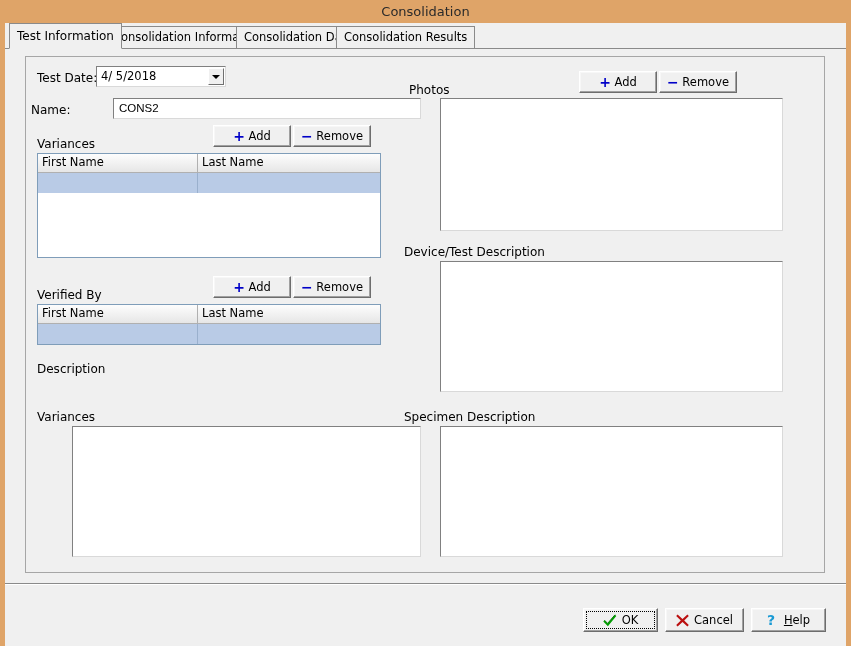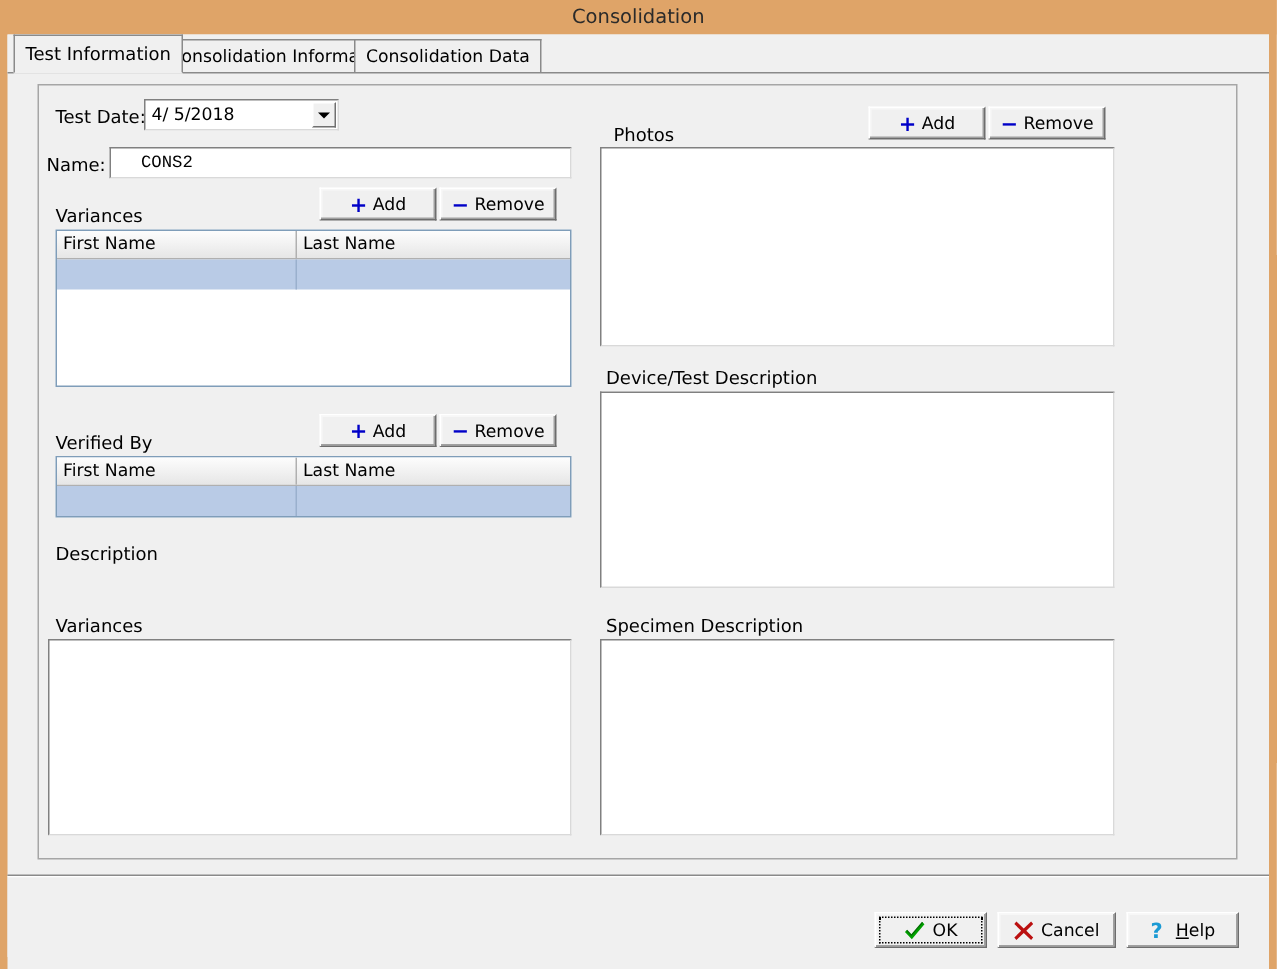--- a/index.html
+++ b/index.html
@@ -116,25 +116,26 @@
     line-height: 14px;
   }
 
   .textbox {
     position: absolute;
     box-sizing: border-box;
     background: #ffffff;
     border: 1px solid;
     border-color: #808080 #d9d9d9 #d9d9d9 #808080;
     font-size: 11.5px;
-    font-family: Liberation Mono, monospace;
-    color: #000;
-    padding: 2px 2px 0 20px;
+    font-family: Liberation Sans, sans-serif;
+    color: #000;
+    padding: 2px 2px 0 5px;
     line-height: 15px;
     overflow: hidden;
+    margin-left: 40px;
   }
 
   .combo {
     position: absolute;
     box-sizing: border-box;
     background: #ffffff;
     border: 1px solid;
     border-color: #808080 #d9d9d9 #d9d9d9 #808080;
     font-size: 11.5px;
     color: #000;
@@ -275,20 +276,23 @@
 
     <div id="tabstrip">
       <div class="tab active" style="left:4px;">
         <span>Test Information</span>
       </div>
       <div class="tab" style="left:100px;">
         <span>Consolidation Information</span>
       </div>
       <div class="tab" style="left:231px;">
         <span>Consolidation Data</span>
+      </div>
+      <div class="tab" style="left:331px;">
+        <span>Consolidation Results</span>
       </div>
       <div id="tabline"></div>
     </div>
 
     <div id="groupbox">
 
       <div class="lbl" style="left:11px; top:14px;">Test Date:</div>
       <div class="combo" style="left:70px; top:9px; width:130px; height:21px;">
         <div class="cval">4/ 5/2018</div>
         <div class="carrow"></div>

